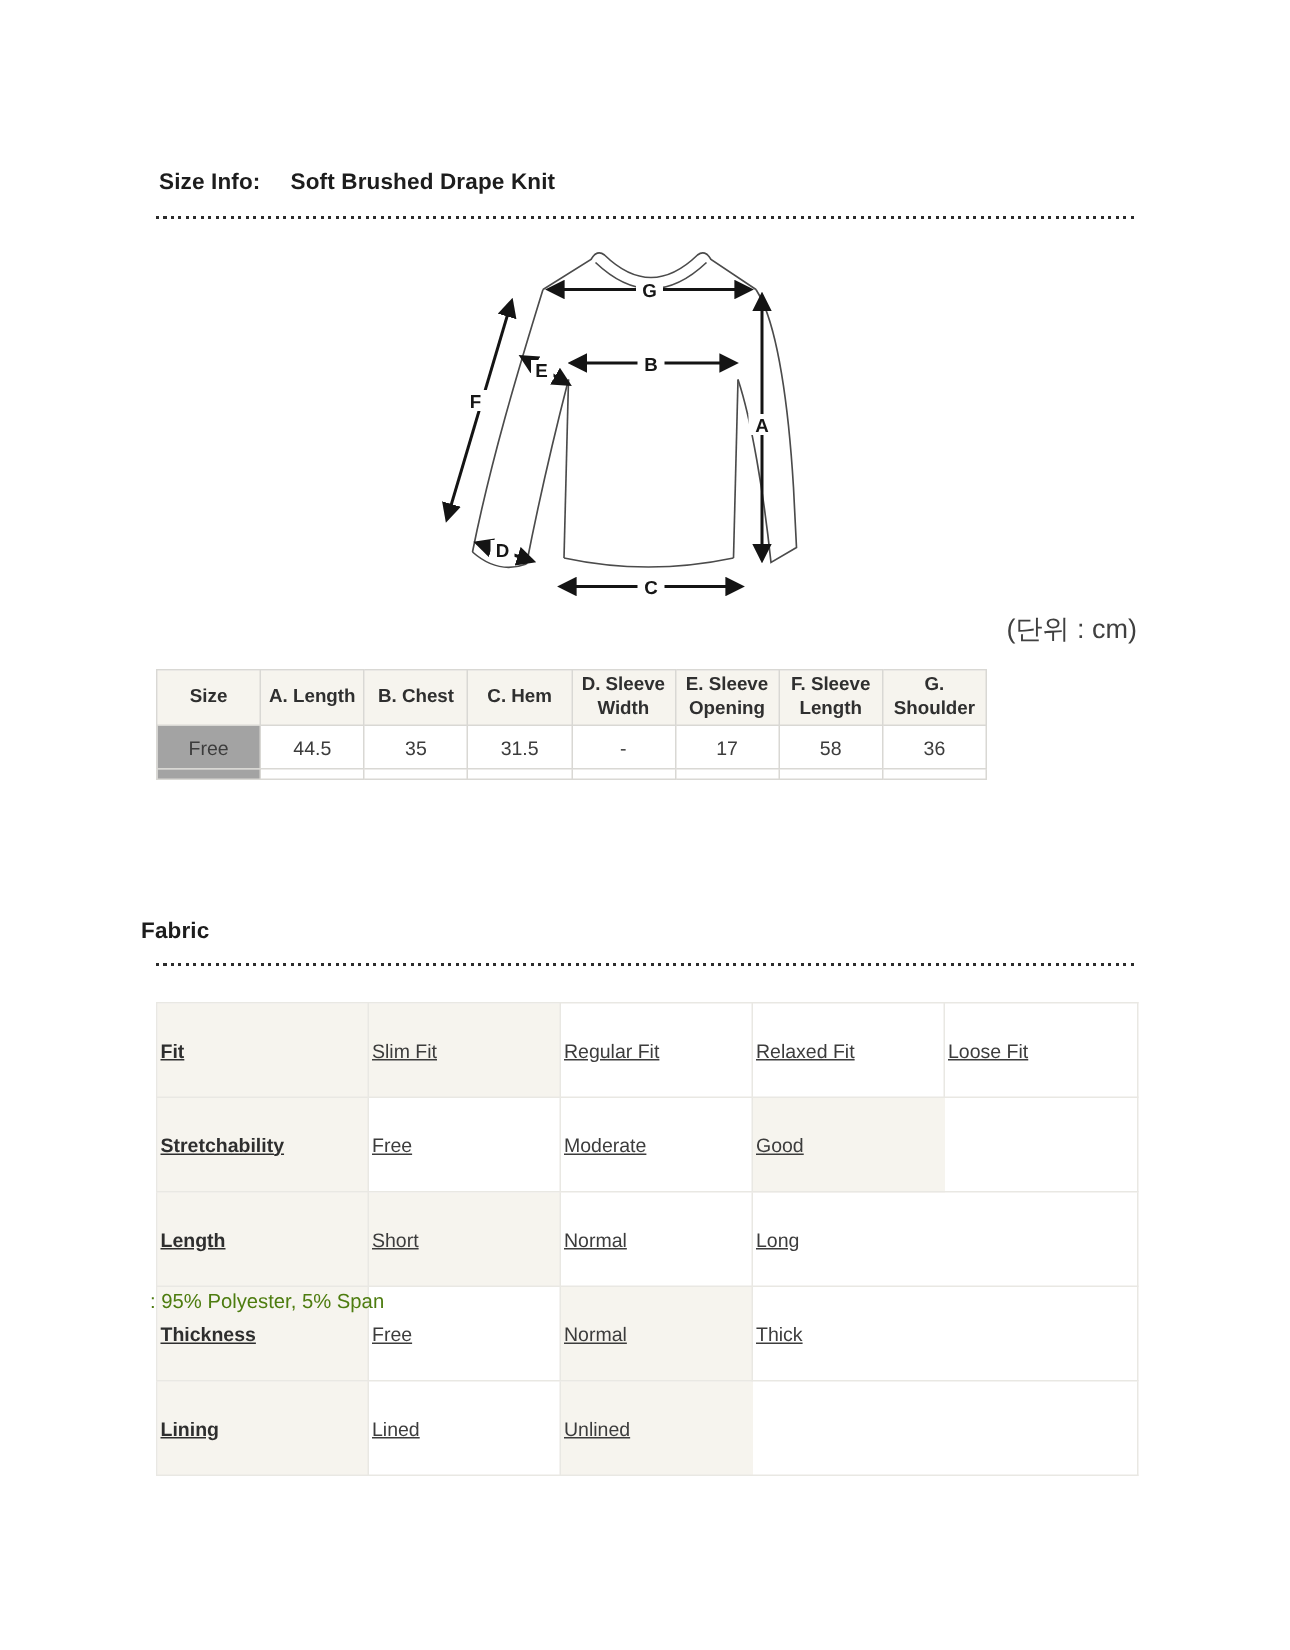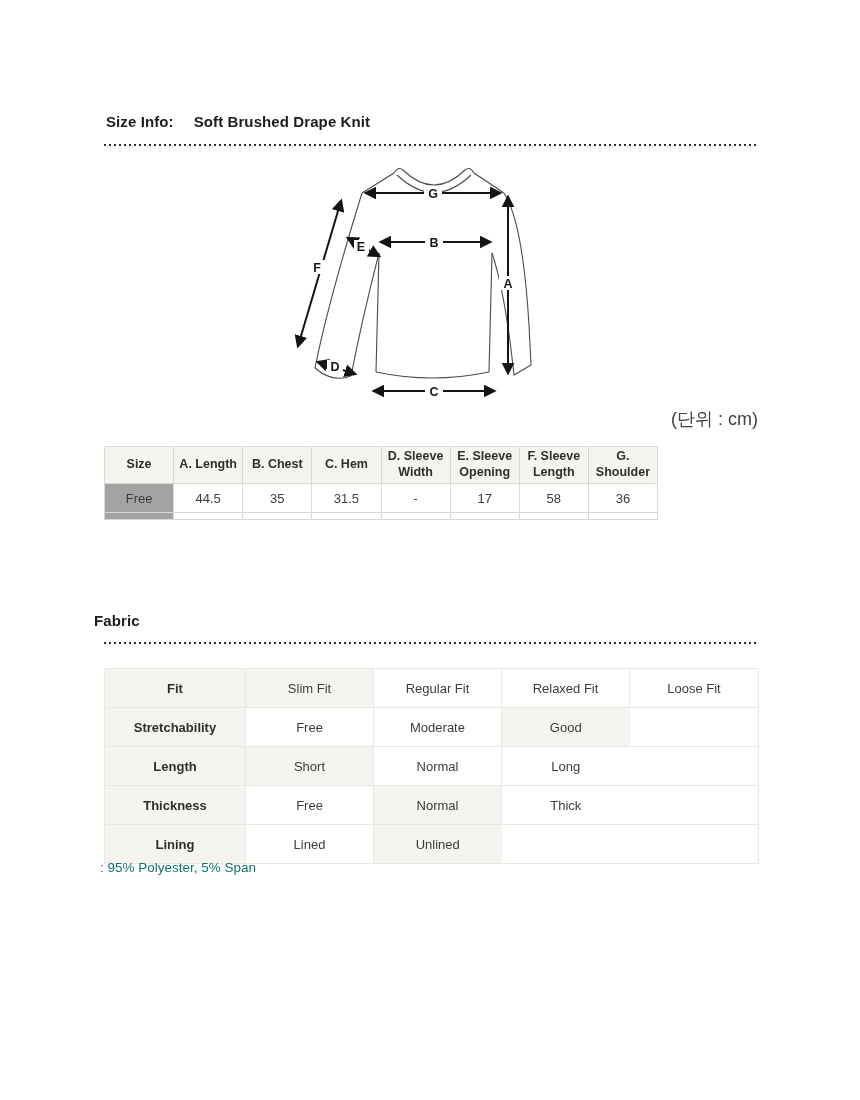--- a/index.html
+++ b/index.html
@@ -31,27 +31,27 @@
     color:#2f2f2f;height:36px;line-height:1.25;padding:0 3px;
   }
   .size-table td{
     border:1px solid #d9d8d4;font-size:13px;color:#3c3c3c;height:26px;text-align:center;
   }
   .size-table td.rowhead{background:#a3a3a3;margin-top:37px;}
   .size-table tr.spacer td{height:4px;}
   .fabric-table{position:absolute;left:104px;top:668px;}
   .fabric-table td{
     border:1px solid #e9e8e3;font-size:13px;color:#3c3c3c;height:30px;
-    text-align:center;padding:4px 2px;
+    padding:16px 2px;text-decoration:underline;
   }
   .fabric-table td.lbl{background:#f6f4ee;font-weight:700;color:#2e2e2e;}
   .fabric-table td.hl{background:#f6f4ee;}
   .fabric-table td.filler{border-left:hidden;}
   .composition{
-    position:absolute;left:100px;top:860px;font-size:13.5px;color:#0f766e;
+    position:absolute;left:100px;top:860px;font-size:13.5px;color:#4d7c0f;
   }
   .garment{stroke:#4b4b4b;stroke-width:1.1;fill:none;}
   .measure{stroke:#141414;stroke-width:2;fill:none;}
   .label-bg{fill:#ffffff;}
   .dim-letter{
     font-family:"Liberation Sans",sans-serif;font-size:12.5px;font-weight:700;
     fill:#161616;text-anchor:middle;
   }
 </style>
 </head>

